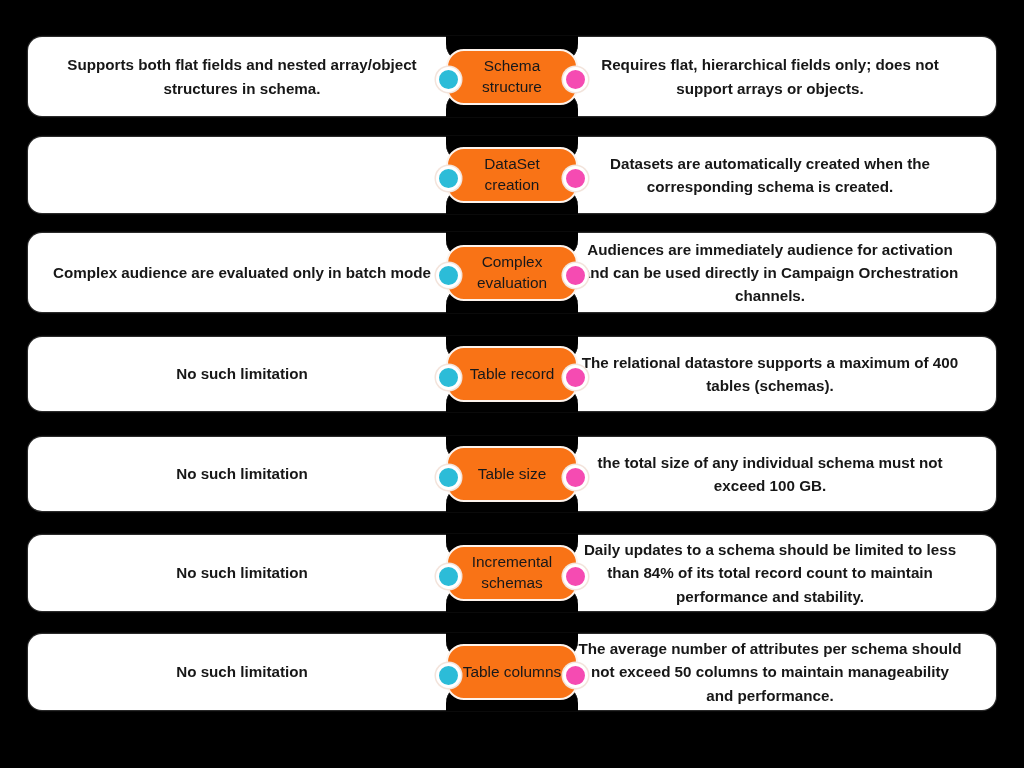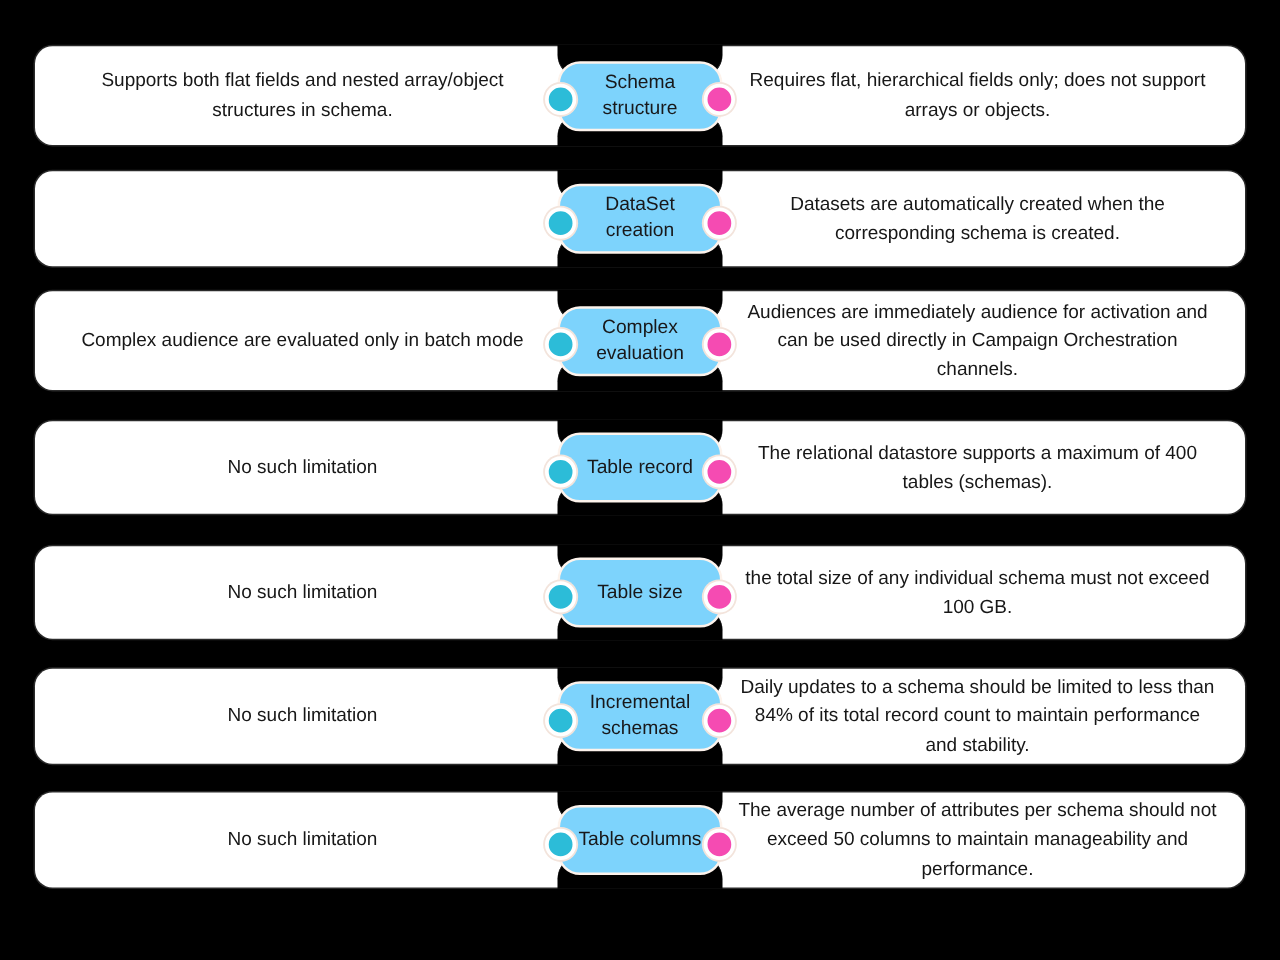--- a/index.html
+++ b/index.html
@@ -63,28 +63,29 @@
   .col {
     position: absolute;
     top: 0;
     height: 100%;
     display: flex;
     align-items: center;
     justify-content: center;
     text-align: center;
     z-index: 2;
     box-sizing: border-box;
+    font-weight: bold;
   }
   .col-left {
     left: 14px;
     width: 400px;
     padding: 0 10px;
   }
   .col-right {
-    right: 14px;
+    right: 26px;
     width: 400px;
     padding: 0 8px;
   }
   .col p {
     margin: 0;
     color: #171717;
     font-size: 15.2px;
     line-height: 1.52;
     font-family: "Liberation Sans", sans-serif;
   }
@@ -96,21 +97,21 @@
     top: 50%;
     transform: translate(-50%, -50%);
     z-index: 6;
     display: flex;
     align-items: center;
   }
   .node {
     position: relative;
     width: 132px;
     min-height: 56px;
-    background: #7dd3fc;
+    background: #f97316;
     border: 2.5px solid #fdf3ec;
     border-radius: 18px;
     display: flex;
     align-items: center;
     justify-content: center;
     text-align: center;
     box-sizing: border-box;
     padding: 4px 8px;
   }
   .node span {

